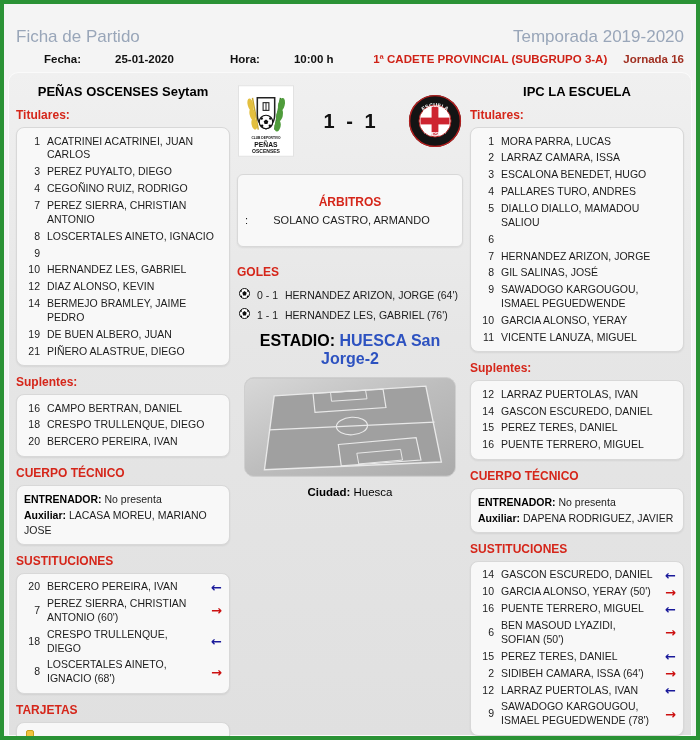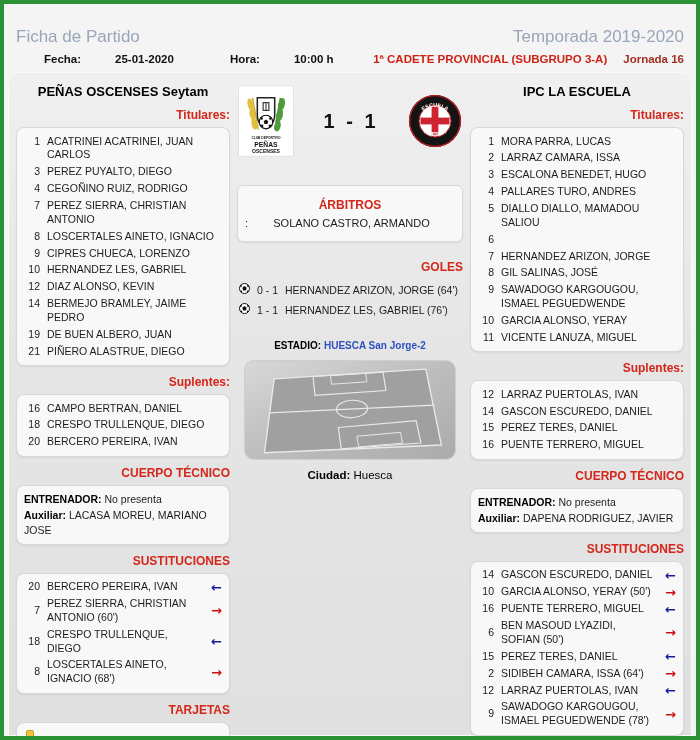--- a/index.html
+++ b/index.html
@@ -22,51 +22,51 @@
   .jorn { color:#a03022; }
   
   .panel { flex:1; margin: 0 4px; border-radius: 10px 10px 0 0;
     background: linear-gradient(180deg,#f0f0f0 0%, #e6e6e6 40%, #e0e0e0 100%);
     box-shadow: inset 0 0 0 1px #fafafa;
     padding: 8px 8px 0 8px; overflow: hidden; }
   .cols { display:grid; grid-template-columns: 214px 226px 214px;
     justify-content: space-between; }
   
   .team-name { text-align:center; font-size:13px; font-weight:bold; color:#000; margin:4px 0 2px; }
-  .seclabel { text-align:right; font-size:12px; font-weight:bold; color:#d5261a; margin:9px 0 5px; }
+  .seclabel { text-align:left; font-size:12px; font-weight:bold; color:#d5261a; margin:9px 0 5px; }
   .box { background:#f8f8f8; border:1px solid #d8d8d8; border-radius:8px;
     padding:5px 7px; box-shadow: 0 1px 2px rgba(0,0,0,.07); }
   .prow { display:flex; align-items:flex-start; gap:7px;
     font-size:10.5px; line-height:1.32; color:#1c1c1c; padding:1.5px 0; }
   .pnum { min-width:16px; text-align:right; flex:none; }
   .pname { flex:1; }
   .ct-line { font-size:10.5px; line-height:1.4; color:#1c1c1c; padding:1px 0; }
   .ct-line b { color:#000; }
   .subrow { align-items:center; }
   .arr { font-family:"DejaVu Sans", sans-serif; font-size:13px; font-weight:bold;
     line-height:1; flex:none; margin-left:3px; }
   .arr.in  { color:#19199a; }
   .arr.out { color:#cc1010; }
   .ycard { display:inline-block; width:8px; height:12px; flex:none;
     background:#f2c43d; border:1px solid #c5a01c; border-radius:2px; margin:1px 4px 0 2px; }
   
   .logo-row { display:flex; align-items:center; justify-content:space-between;
     margin-top:5px; padding:0 1px; }
   .score { font-size:20px; font-weight:bold; color:#111; letter-spacing:3px; white-space:nowrap; }
-  .arb-box { margin-top:28px; padding:12px 7px;border-radius:6px; }
+  .arb-box { margin-top:17px; padding:20px 7px;border-radius:6px; }
   .arb-title { text-align:center; font-size:12px; font-weight:bold; color:#d5261a; margin-bottom:5px; }
   .arb-line { display:flex; font-size:11px; color:#1c1c1c; }
   .arb-line .nm { flex:1; text-align:center; }
   .goal-list { margin:2px 2px 0 2px; }
   .grow { display:flex; align-items:flex-end; gap:7px; font-size:10.5px;
     line-height:1.32; color:#1c1c1c; padding:2.5px 0; }
   .grow .gs { white-space:nowrap; }
   .grow .gn { flex:1; }
   .ballwrap { flex:none; margin-top:1px; }
-  .estadio-line { text-align:center; font-size:10px; margin-top:19px; color:#000; }
+  .estadio-line { text-align:center; font-size:16px; margin-top:6px; color:#000; }
   .estadio-line b { font-weight:bold; }
   .stlink { color:#2d52c0; font-weight:bold; text-decoration:none; }
   .field-box { width:212px; height:100px; margin:9px auto 0; border-radius:10px;
     overflow:hidden; border:1px solid #cfcfcf; background:#c2c2c2; }
   .ciudad-line { text-align:center; font-size:11.5px; margin-top:9px; color:#000; }
 </style>
 </head>
 <body>
 
 <div class="topbar">
@@ -105,21 +105,20 @@
       <div class="prow">
             <span class="pnum">7</span>
             <span class="pname">PEREZ SIERRA, CHRISTIAN ANTONIO</span>
           </div>
       <div class="prow">
             <span class="pnum">8</span>
             <span class="pname">LOSCERTALES AINETO, IGNACIO</span>
           </div>
       <div class="prow">
             <span class="pnum">9</span>
-            <span class="pname">CIPRES CHUECA, LORENZO</span>
           </div>
       <div class="prow">
             <span class="pnum">10</span>
             <span class="pname">HERNANDEZ LES, GABRIEL</span>
           </div>
       <div class="prow">
             <span class="pnum">12</span>
             <span class="pname">DIAZ ALONSO, KEVIN</span>
           </div>
       <div class="prow">

